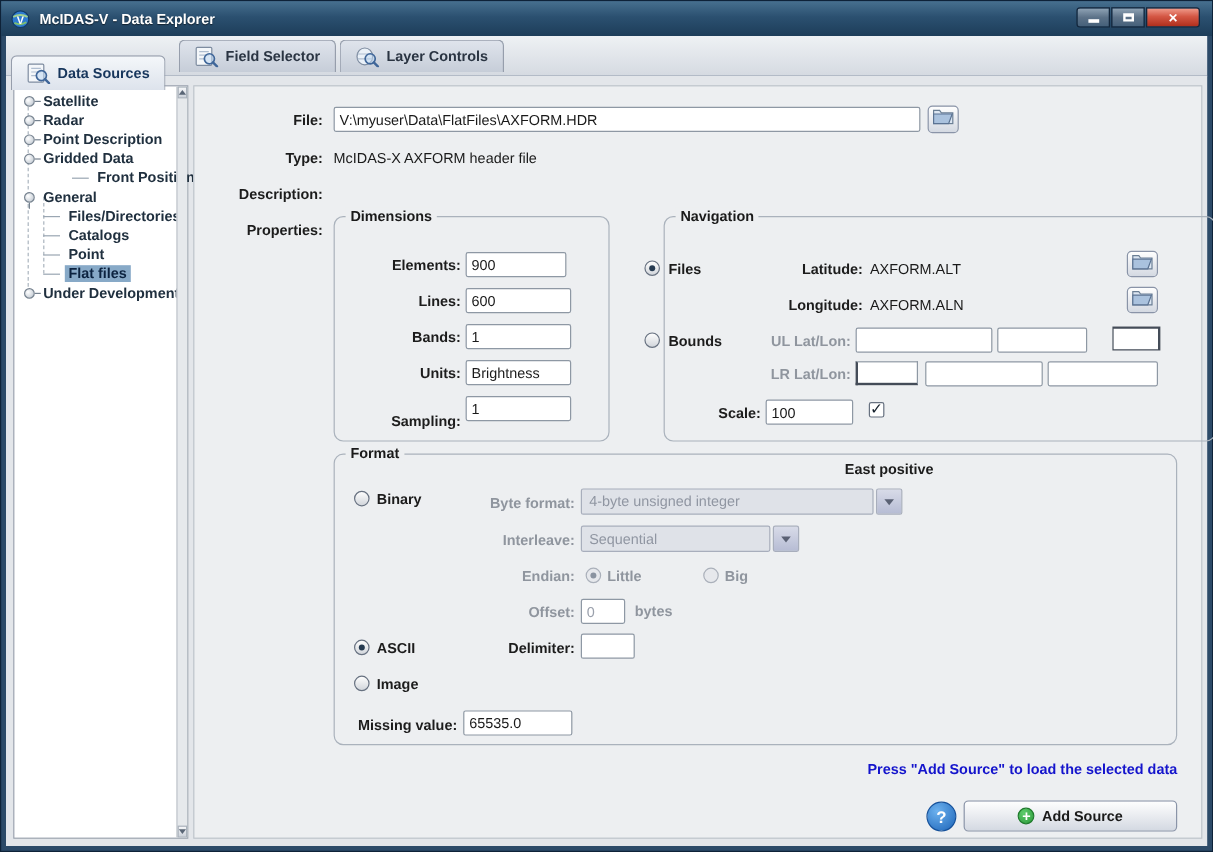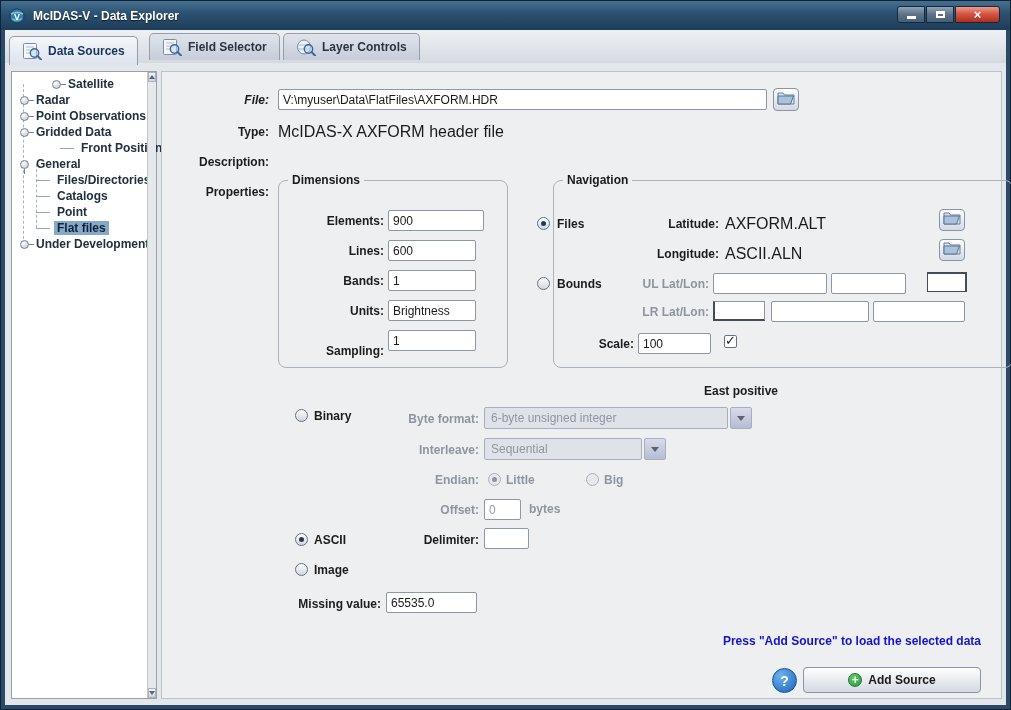--- a/index.html
+++ b/index.html
@@ -10,21 +10,21 @@
   .title{color:#fff;font-size:12px;font-weight:bold;margin-left:8px;text-shadow:0 1px 1px rgba(0,0,0,.6);}
   .winbtns{position:absolute;right:10px;top:5px;display:flex;gap:1px;}
   .wbtn{height:17px;border:1px solid #14273c;box-sizing:border-box;display:flex;align-items:center;justify-content:center;cursor:pointer;}
   .wmin{width:28px;border-radius:3px 0 0 3px;background:linear-gradient(#8fa3b5,#5c7288 50%,#45607a);}
   .wmax{width:28px;background:linear-gradient(#8fa3b5,#5c7288 50%,#45607a);}
   .wclose{width:45px;border-radius:0 3px 3px 0;background:linear-gradient(#f09b8b,#d45744 45%,#b02e1c);color:#fff;font-size:13px;font-weight:bold;line-height:15px;}
   .minbar{width:9px;height:3px;background:#fff;margin-top:6px;}
   .maxbox{width:9px;height:7px;border:2px solid #fff;border-top-width:3px;box-sizing:border-box;}
   .tabbar{position:absolute;left:4px;top:29px;right:4px;height:33px;background:linear-gradient(#eef1f4,#d5dae1);border-bottom:1px solid #969eac;}
   .tab{position:absolute;top:3px;height:27px;border:1px solid #969eac;border-bottom:none;border-radius:5px 5px 0 0;background:linear-gradient(#dfe4ec,#c6cdd8);display:flex;align-items:center;gap:6px;padding:0 12px;font-weight:bold;font-size:12px;color:#2a3442;cursor:pointer;box-sizing:border-box;}
-  .tab.active{top:6px;height:29px;background:linear-gradient(#f4f7fa,#dde3ec);color:#17365c;z-index:2;}
+  .tab.active{top:16px;height:29px;background:linear-gradient(#f4f7fa,#dde3ec);color:#17365c;z-index:2;}
   .tabicon{width:20px;height:18px;display:inline-block;}
   .chrome{position:absolute;left:4px;top:62px;right:4px;bottom:4px;background:#e3e6ea;}
   
   .treepanel{position:absolute;left:10px;top:70px;width:146px;height:628px;background:#fff;border:1px solid #98a0ac;box-sizing:border-box;}
   .trow{position:absolute;left:0;height:16px;display:flex;align-items:center;width:130px;cursor:pointer;}
   .tlabel{font-size:12px;font-weight:bold;color:#20303f;margin-left:4px;white-space:nowrap;padding:0 3px;line-height:14px;}
   .tlabel.sel{background:#87a9c7;color:#0c2340;}
   .knob{position:relative;width:7px;height:7px;margin-left:8px;border:1px solid #76828f;border-radius:50%;background:radial-gradient(circle at 35% 35%,#ffffff,#b9c2cc);box-sizing:content-box;flex:0 0 auto;}
   .knob::after{content:"";position:absolute;left:8px;top:3px;width:5px;height:1px;background:#76828f;}
   .knob.exp::after{left:3px;top:8px;width:1px;height:5px;}
@@ -35,21 +35,21 @@
   .sb-btn{position:absolute;left:0;width:8px;height:10px;background:linear-gradient(#f6f7f9,#ccd2da);border:1px solid #aab2bc;box-sizing:border-box;display:flex;align-items:center;justify-content:center;cursor:pointer;}
   .sb-up{top:0;}
   .sb-down{bottom:0;}
   .sb-up::after{content:"";border:3px solid transparent;border-bottom:4px solid #5a6676;margin-top:-3px;}
   .sb-down::after{content:"";border:3px solid transparent;border-top:4px solid #5a6676;margin-bottom:-3px;}
   
   .mainpanel{position:absolute;left:160px;top:70px;width:841px;height:628px;background:#edeff1;border:1px solid #bcc2ca;box-sizing:border-box;}
   .lbl{position:absolute;font-size:12px;font-weight:bold;color:#1c1c1c;height:16px;line-height:16px;white-space:nowrap;}
   .lbl.r{text-align:right;}
   .lbl.gray{color:#8f959e;}
-  .val{position:absolute;font-size:16px;color:#1a1a1a;height:16px;line-height:16px;white-space:nowrap;}
+  .val{position:absolute;font-size:12px;color:#1a1a1a;height:16px;line-height:16px;white-space:nowrap;}
   .tf{position:absolute;border:1px solid #8e98a4;border-radius:2px;background:#fff;font-family:"Liberation Sans","DejaVu Sans",sans-serif;font-size:12px;padding:0 4px;box-sizing:border-box;height:21px;color:#1a1a1a;}
   .tf.dim{color:#9aa0ac;}
   .grp{position:absolute;border:1px solid #aab2bc;border-radius:8px;box-sizing:border-box;}
   .gt{position:absolute;top:-8px;left:9px;background:#edeff1;padding:0 4px;font-weight:bold;font-size:12px;color:#1a1a1a;line-height:15px;}
   .radio{position:absolute;width:13px;height:13px;border-radius:50%;border:1px solid #677180;background:linear-gradient(#fdfdfd,#d2d6dc);box-sizing:border-box;cursor:pointer;}
   .radio.sel::after{content:"";position:absolute;left:3px;top:3px;width:5px;height:5px;border-radius:50%;background:#253a50;}
   .radio.off{border-color:#aab0ba;background:#e6e8ec;}
   .radio.off.sel::after{background:#8a93a0;}
   .cb{position:absolute;width:13px;height:13px;border:1px solid #677180;background:#fff;border-radius:2px;box-sizing:border-box;cursor:pointer;}
   .cb.checked::after{content:"\2713";position:absolute;left:0;top:-3px;font-size:13px;font-weight:bold;color:#15202c;}
@@ -125,31 +125,31 @@
       <span>Layer Controls</span>
     </div>
   </div>
 
   <div class="chrome"></div>
 
   <div class="treepanel">
     <div class="vline" style="left:11px;top:12px;height:160px;"></div>
     <div class="vline" style="left:24px;top:92px;height:64px;"></div>
 
-    <div class="trow" style="top:4px;padding-left:32px;">
+    <div class="trow" style="top:4px;">
       <span class="knob"></span>
       <span class="tlabel">Satellite</span>
     </div>
     <div class="trow" style="top:20px;">
       <span class="knob"></span>
       <span class="tlabel">Radar</span>
     </div>
     <div class="trow" style="top:36px;">
       <span class="knob"></span>
-      <span class="tlabel">Point Observations</span>
+      <span class="tlabel">Point Description</span>
     </div>
     <div class="trow" style="top:52px;">
       <span class="knob"></span>
       <span class="tlabel">Gridded Data</span>
     </div>
     <div class="trow" style="top:68px;margin-left:40px;">
       <span class="leafdash"></span>
       <span class="tlabel">Front Positions</span>
     </div>
     <div class="trow" style="top:84px;">
@@ -178,21 +178,21 @@
     </div>
 
     <div class="sbar">
       <div class="sb-btn sb-up"></div>
       <div class="sb-btn sb-down"></div>
     </div>
   </div>
 
   <div class="mainpanel"></div>
 
-  <span class="lbl r" style="left:170px;top:91px;width:98px;font-style:italic;">File:</span>
+  <span class="lbl r" style="left:170px;top:91px;width:98px;">File:</span>
   <input class="tf" style="left: 277px; top: 88px; width: 489px;" value="V:\myuser\Data\FlatFiles\AXFORM.HDR">
   <div class="btn" style="left:772px;top:87px;width:26px;height:23px;">
     <span>
       <svg width="18" height="14" viewBox="0 0 18 14">
           <path d="M1 2 h5 l1.5 2 H17 v9 H1 z" fill="#dce6f2" stroke="#6b7f95"></path>
           <path d="M1 5 h15.5 L13.5 13 H1 z" fill="#aac2de" stroke="#5b7393"></path>
         </svg>
     </span>
   </div>
 
@@ -200,21 +200,21 @@
   <span class="val" style="left:277px;top:123px;">McIDAS-X AXFORM header file</span>
 
   <span class="lbl r" style="left:170px;top:153px;width:98px;">Description:</span>
 
   <span class="lbl r" style="left:170px;top:183px;width:98px;">Properties:</span>
 
   <div class="grp" style="left:277px;top:179px;width:230px;height:188px;text-decoration:underline;">
     <span class="gt">Dimensions</span>
   </div>
   <span class="lbl r" style="left:285px;top:212px;width:98px;">Elements:</span>
-  <input class="tf" style="left: 387px; top: 209px; width: 96px;" value="900">
+  <input class="tf" style="left: 387px; top: 209px; width: 84px;" value="900">
   <span class="lbl r" style="left:285px;top:242px;width:98px;">Lines:</span>
   <input class="tf" style="left: 387px; top: 239px; width: 88px;" value="600">
   <span class="lbl r" style="left:285px;top:272px;width:98px;">Bands:</span>
   <input class="tf" style="left: 387px; top: 269px; width: 88px;" value="1">
   <span class="lbl r" style="left:285px;top:302px;width:98px;">Units:</span>
   <input class="tf" style="left: 387px; top: 299px; width: 88px;" value="Brightness">
   <span class="lbl r" style="left:285px;top:342px;width:98px;">Sampling:</span>
   <input class="tf" style="left: 387px; top: 329px; width: 88px;" value="1">
 
   <div class="grp" style="left:520px;top:179px;width:460px;height:188px;margin-left:32px;">
@@ -226,21 +226,21 @@
   <span class="val" style="left:724px;top:215px;">AXFORM.ALT</span>
   <div class="btn" style="left:938px;top:208px;width:26px;height:22px;">
     <span>
       <svg width="18" height="14" viewBox="0 0 18 14">
           <path d="M1 2 h5 l1.5 2 H17 v9 H1 z" fill="#dce6f2" stroke="#6b7f95"></path>
           <path d="M1 5 h15.5 L13.5 13 H1 z" fill="#aac2de" stroke="#5b7393"></path>
         </svg>
     </span>
   </div>
   <span class="lbl r" style="left:638px;top:245px;width:80px;">Longitude:</span>
-  <span class="val" style="left:724px;top:245px;">ASCII.ALN</span>
+  <span class="val" style="left:724px;top:245px;">AXFORM.ALN</span>
   <div class="btn" style="left:938px;top:238px;width:26px;height:22px;">
     <span>
       <svg width="18" height="14" viewBox="0 0 18 14">
           <path d="M1 2 h5 l1.5 2 H17 v9 H1 z" fill="#dce6f2" stroke="#6b7f95"></path>
           <path d="M1 5 h15.5 L13.5 13 H1 z" fill="#aac2de" stroke="#5b7393"></path>
         </svg>
     </span>
   </div>
   <span class="radio" style="left:536px;top:276px;"></span>
   <span class="lbl" style="left:556px;top:275px;">Bounds</span>
@@ -250,25 +250,28 @@
   <div class="cornerbox" style="left:926px;top:271px;width:40px;height:20px;border:1px solid #444c58;border-top-width:2px;border-right-width:2px;"></div>
   <span class="lbl r gray" style="left:628px;top:303px;width:80px;">LR Lat/Lon:</span>
   <div class="cornerbox" style="left:712px;top:300px;width:52px;height:20px;border:1px solid #8e98a4;border-left-width:2px;border-bottom-width:2px;border-left-color:#444c58;border-bottom-color:#444c58;"></div>
   <input class="tf" style="left: 770px; top: 300px; width: 98px;" value="">
   <input class="tf" style="left: 872px; top: 300px; width: 92px;" value="">
   <span class="lbl r" style="left:575px;top:335px;width:58px;">Scale:</span>
   <input class="tf" style="left: 637px; top: 332px; width: 73px;" value="100">
   <span class="cb checked" style="left:723px;top:334px;"></span>
   <span class="lbl" style="left:703px;top:334px;margin-top:48px;">East positive</span>
 
+  <div class="grp" style="left:277px;top:377px;width:703px;height:243px;">
+    <span class="gt">Format</span>
+  </div>
   <span class="radio" style="left:294px;top:408px;"></span>
   <span class="lbl" style="left:313px;top:407px;">Binary</span>
   <span class="lbl r gray" style="left:388px;top:410px;width:90px;">Byte format:</span>
   <div class="combo" style="left:483px;top:406px;width:268px;">
-    <span class="ct">6-byte unsigned integer</span>
+    <span class="ct">4-byte unsigned integer</span>
     <span class="ca"></span>
   </div>
   <span class="lbl r gray" style="left:388px;top:441px;width:90px;">Interleave:</span>
   <div class="combo" style="left:483px;top:437px;width:182px;">
     <span class="ct">Sequential</span>
     <span class="ca"></span>
   </div>
   <span class="lbl r gray" style="left:388px;top:471px;width:90px;">Endian:</span>
   <span class="radio off sel" style="left:487px;top:472px;"></span>
   <span class="lbl gray" style="left:505px;top:471px;">Little</span>

